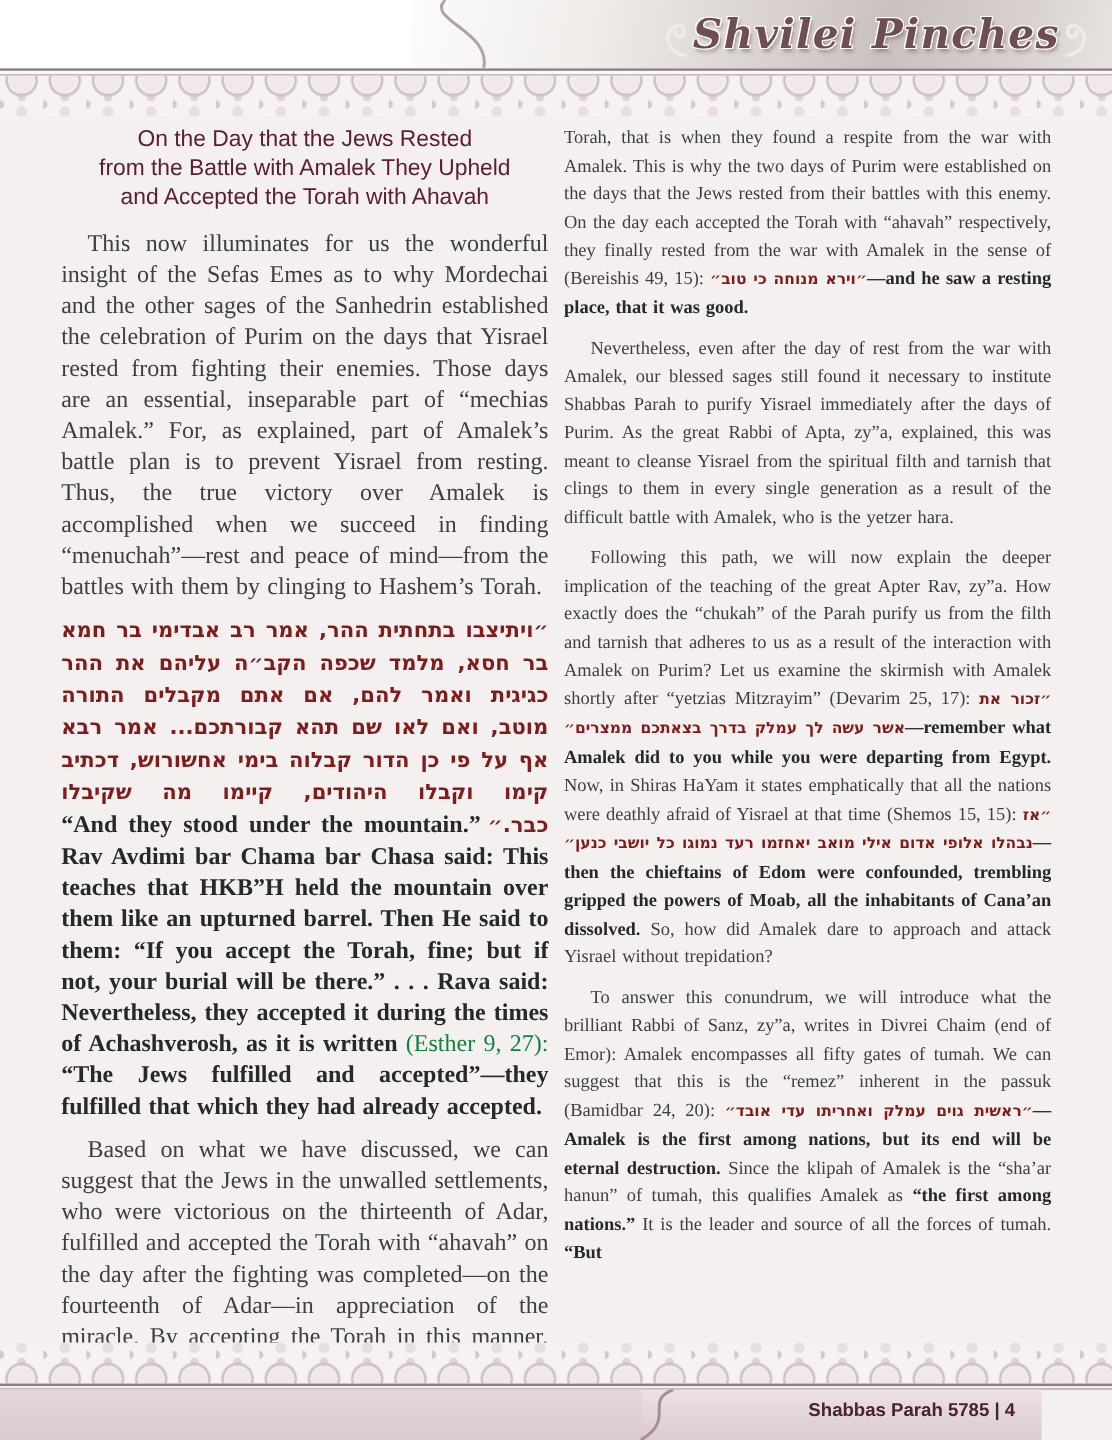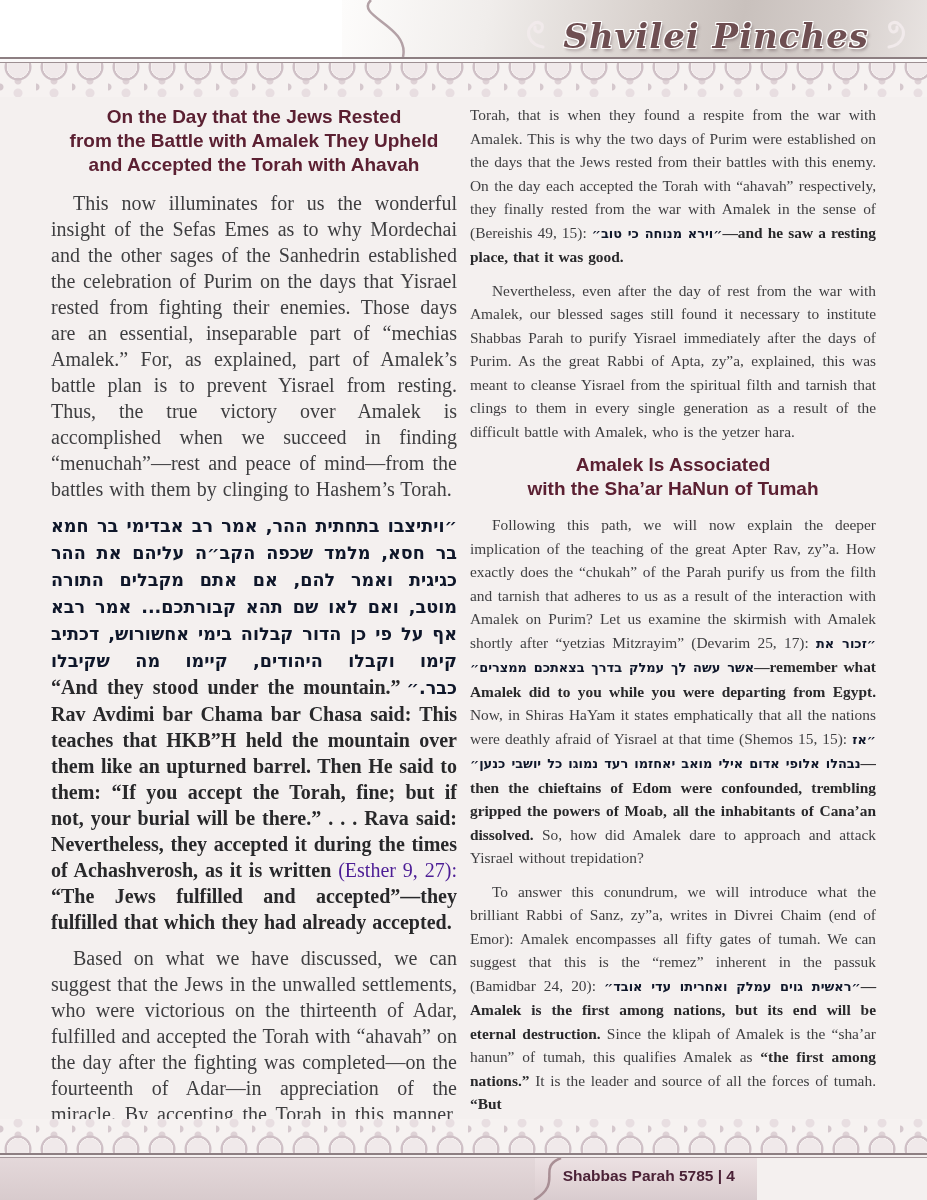--- a/index.html
+++ b/index.html
@@ -10,22 +10,22 @@
   }
 
   
   .header { position:absolute; left:0; top:0; width:927px; height:57px; background:#ffffff; }
   .header-band {
     position:absolute; left:342px; top:0; right:0; bottom:0;
     background:linear-gradient(100deg,#fdfcfb 0%,#f0edeb 25%,#d8d1cd 52%,#c9c1bd 68%,#d6cfcc 85%,#e8e3e1 100%);
   }
   .curve-top { position:absolute; left:340px; top:0; }
   .title-wrap {
-    position:absolute; right:18px; top:16px; height:46px;
-    display:flex; align-items:flex-start; gap:14px;
+    position:absolute; right:18px; top:3px; height:46px;
+    display:flex; align-items:flex-end; 
   }
   .masthead {
     font-family:"DejaVu Serif", serif; font-style:italic; font-weight:bold;
     font-size:34px; letter-spacing:1px; color:#6e4e51; white-space:nowrap;
     text-shadow:-1px -1px 0 #ffffff,1px -1px 0 #ffffff,-1px 1px 0 #ffffff,1px 1px 0 #ffffff,2px 3px 3px rgba(90,70,75,.4);
   }
   .swirl { opacity:.95; }
 
   
   .rule-top {
@@ -51,44 +51,44 @@
   }
 
   
   .content {
     position:absolute; left:0; top:97px; width:927px; height:1022px;
     box-sizing:border-box; padding:6px 51px 0; overflow:hidden;
     display:flex; gap:13px;
   }
   .col { width:406px; }
   .heading {
-    font-family:"Liberation Sans", sans-serif; font-weight:bold;
+    font-family:"Liberation Sans", sans-serif; font-weight:normal;
     font-size:19px; line-height:24px; color:#5b2032;
     text-align:center; white-space:pre-line; margin:2px 0 13px;
   }
   .col-right .heading { margin:10px 0 12px; }
   .para {
     text-align:justify; color:#3e3e40; margin:0 0 10px;
     word-spacing:1px;
   }
   .col-left .para { font-size:20px; line-height:26px; }
   .col-right .para { font-size:15.4px; line-height:23.5px; }
   .indent { text-indent:22px; }
   b, .bold { font-weight:bold; color:#28282a; }
-  .ref { font-weight:normal; color:#4c1d95; }
+  .ref { font-weight:normal; color:#15803d; }
   .he {
     font-family:"DejaVu Sans", sans-serif; font-size:.84em;
-    font-weight:bold; color:#0f172a;
+    font-weight:bold; color:#7f1d1d;
   }
   .quote { direction:rtl; text-align:justify; text-align-last:left; -moz-text-align-last:left; }
   .quote .he { font-weight:bold; margin-left:6px; font-size:.88em; }
 
   
   .footer {
-    position:absolute; left:0; top:1158px; width:757px; height:42px;
+    position:absolute; left:0; top:1158px; width:868px; height:42px;
     background:linear-gradient(180deg,#ece1e3 0%,#e2d5d7 55%,#d9cccf 100%);
   }
   .footer-left {
     position:absolute; left:0; top:0; bottom:0; width:535px;
     background:linear-gradient(180deg,#e4d8da 0%,#d8cbcd 100%);
   }
   .curve-footer { position:absolute; left:508px; top:0; }
   .footer-text {
     position:absolute; right:22px; top:9px;
     font-family:"Liberation Sans", sans-serif; font-weight:bold;
@@ -126,22 +126,20 @@
 from the Battle with Amalek They Upheld
 and Accepted the Torah with Ahavah</h2>
       <p class="para indent">This now illuminates for us the wonderful insight of the Sefas Emes as to why Mordechai and the other sages of the Sanhedrin established the celebration of Purim on the days that Yisrael rested from fighting their enemies.  Those days are an essential, inseparable part of “mechias Amalek.”  For, as explained, part of Amalek’s battle plan is to prevent Yisrael from resting.  Thus, the true victory over Amalek is accomplished when we succeed in finding “menuchah”—rest and peace of mind—from the battles with them by clinging to Hashem’s Torah.</p>
       <p class="para quote" dir="rtl"><span class="he">״ויתיצבו בתחתית ההר, אמר רב אבדימי בר חמא בר חסא, מלמד שכפה הקב״ה עליהם את ההר כגיגית ואמר להם, אם אתם מקבלים התורה מוטב, ואם לאו שם תהא קבורתכם... אמר רבא אף על פי כן הדור קבלוה בימי אחשורוש, דכתיב קימו וקבלו היהודים, קיימו מה שקיבלו כבר.״</span><span dir="ltr"><b>“And they stood under the mountain.”  Rav Avdimi bar Chama bar Chasa said:  This teaches that HKB”H held the mountain over them like an upturned barrel.  Then He said to them:  “If you accept the Torah, fine; but if not, your burial will be there.” . . .  Rava said:  Nevertheless, they accepted it during the times of Achashverosh, as it is written </b><span class="ref">(Esther 9, 27): </span><b>“The Jews fulfilled and accepted”—they fulfilled that which they had already accepted.</b></span></p>
       <p class="para indent">Based on what we have discussed, we can suggest that the Jews in the unwalled settlements, who were victorious on the thirteenth of Adar, fulfilled and accepted the Torah with “ahavah” on the day after the fighting was completed—on the fourteenth of Adar—in appreciation of the miracle.  By accepting the Torah in this manner, they finally found a respite from the war with Amalek.  In Shushan, however, the battle continued for one more day; so, they claimed victory over their enemies on the fourteenth of Adar.  Thus, they fulfilled and accepted the Torah with “ahavah” on the following day—the fifteenth of Adar.  With the power of the kedushah of the</p>
     </section>
 
     <section class="col col-right">
       <p class="para"><span>Torah, that is when they found a respite from the war with Amalek.  This is why the two days of Purim were established on the days that the Jews rested from their battles with this enemy.  On the day each accepted the Torah with “ahavah” respectively, they finally rested from the war with Amalek in the sense of (Bereishis 49, 15): </span><span class="he" dir="rtl">״וירא מנוחה כי טוב״</span><b>—and he saw a resting place, that it was good.</b></p>
       <p class="para indent">Nevertheless, even after the day of rest from the war with Amalek, our blessed sages still found it necessary to institute Shabbas Parah to purify Yisrael immediately after the days of Purim.  As the great Rabbi of Apta, zy”a, explained, this was meant to cleanse Yisrael from the spiritual filth and tarnish that clings to them in every single generation as a result of the difficult battle with Amalek, who is the yetzer hara.</p>
-      <h2 class="heading">Amalek Is Associated
-with the Sha’ar HaNun of Tumah</h2>
       <p class="para indent"><span>Following this path, we will now explain the deeper implication of the teaching of the great Apter Rav, zy”a.  How exactly does the “chukah” of the Parah purify us from the filth and tarnish that adheres to us as a result of the interaction with Amalek on Purim?  Let us examine the skirmish with Amalek shortly after “yetzias Mitzrayim” (Devarim 25, 17): </span><span class="he" dir="rtl">״זכור את אשר עשה לך עמלק בדרך בצאתכם ממצרים״</span><b>—remember what Amalek did to you while you were departing from Egypt.</b><span>  Now, in Shiras HaYam it states emphatically that all the nations were deathly afraid of Yisrael at that time (Shemos 15, 15): </span><span class="he" dir="rtl">״אז נבהלו אלופי אדום אילי מואב יאחזמו רעד נמוגו כל יושבי כנען״</span><b>—then the chieftains of Edom were confounded, trembling gripped the powers of Moab, all the inhabitants of Cana’an dissolved.</b><span>  So, how did Amalek dare to approach and attack Yisrael without trepidation?</span></p>
       <p class="para indent"><span>To answer this conundrum, we will introduce what the brilliant Rabbi of Sanz, zy”a, writes in Divrei Chaim (end of Emor): Amalek encompasses all fifty gates of tumah.  We can suggest that this is the “remez” inherent in the passuk (Bamidbar 24, 20): </span><span class="he" dir="rtl">״ראשית גוים עמלק ואחריתו עדי אובד״</span><b>—Amalek is the first among nations, but its end will be eternal destruction.</b><span>  Since the klipah of Amalek is the “sha’ar hanun” of tumah, this qualifies Amalek as </span><b>“the first among nations.”</b><span> It is the leader and source of all the forces of tumah. </span><b>“But</b></p>
     </section>
 
   </main>
 
   <div class="lace lace-bottom"></div>
   <div class="rule-bottom"></div>
 
   <footer class="footer">

